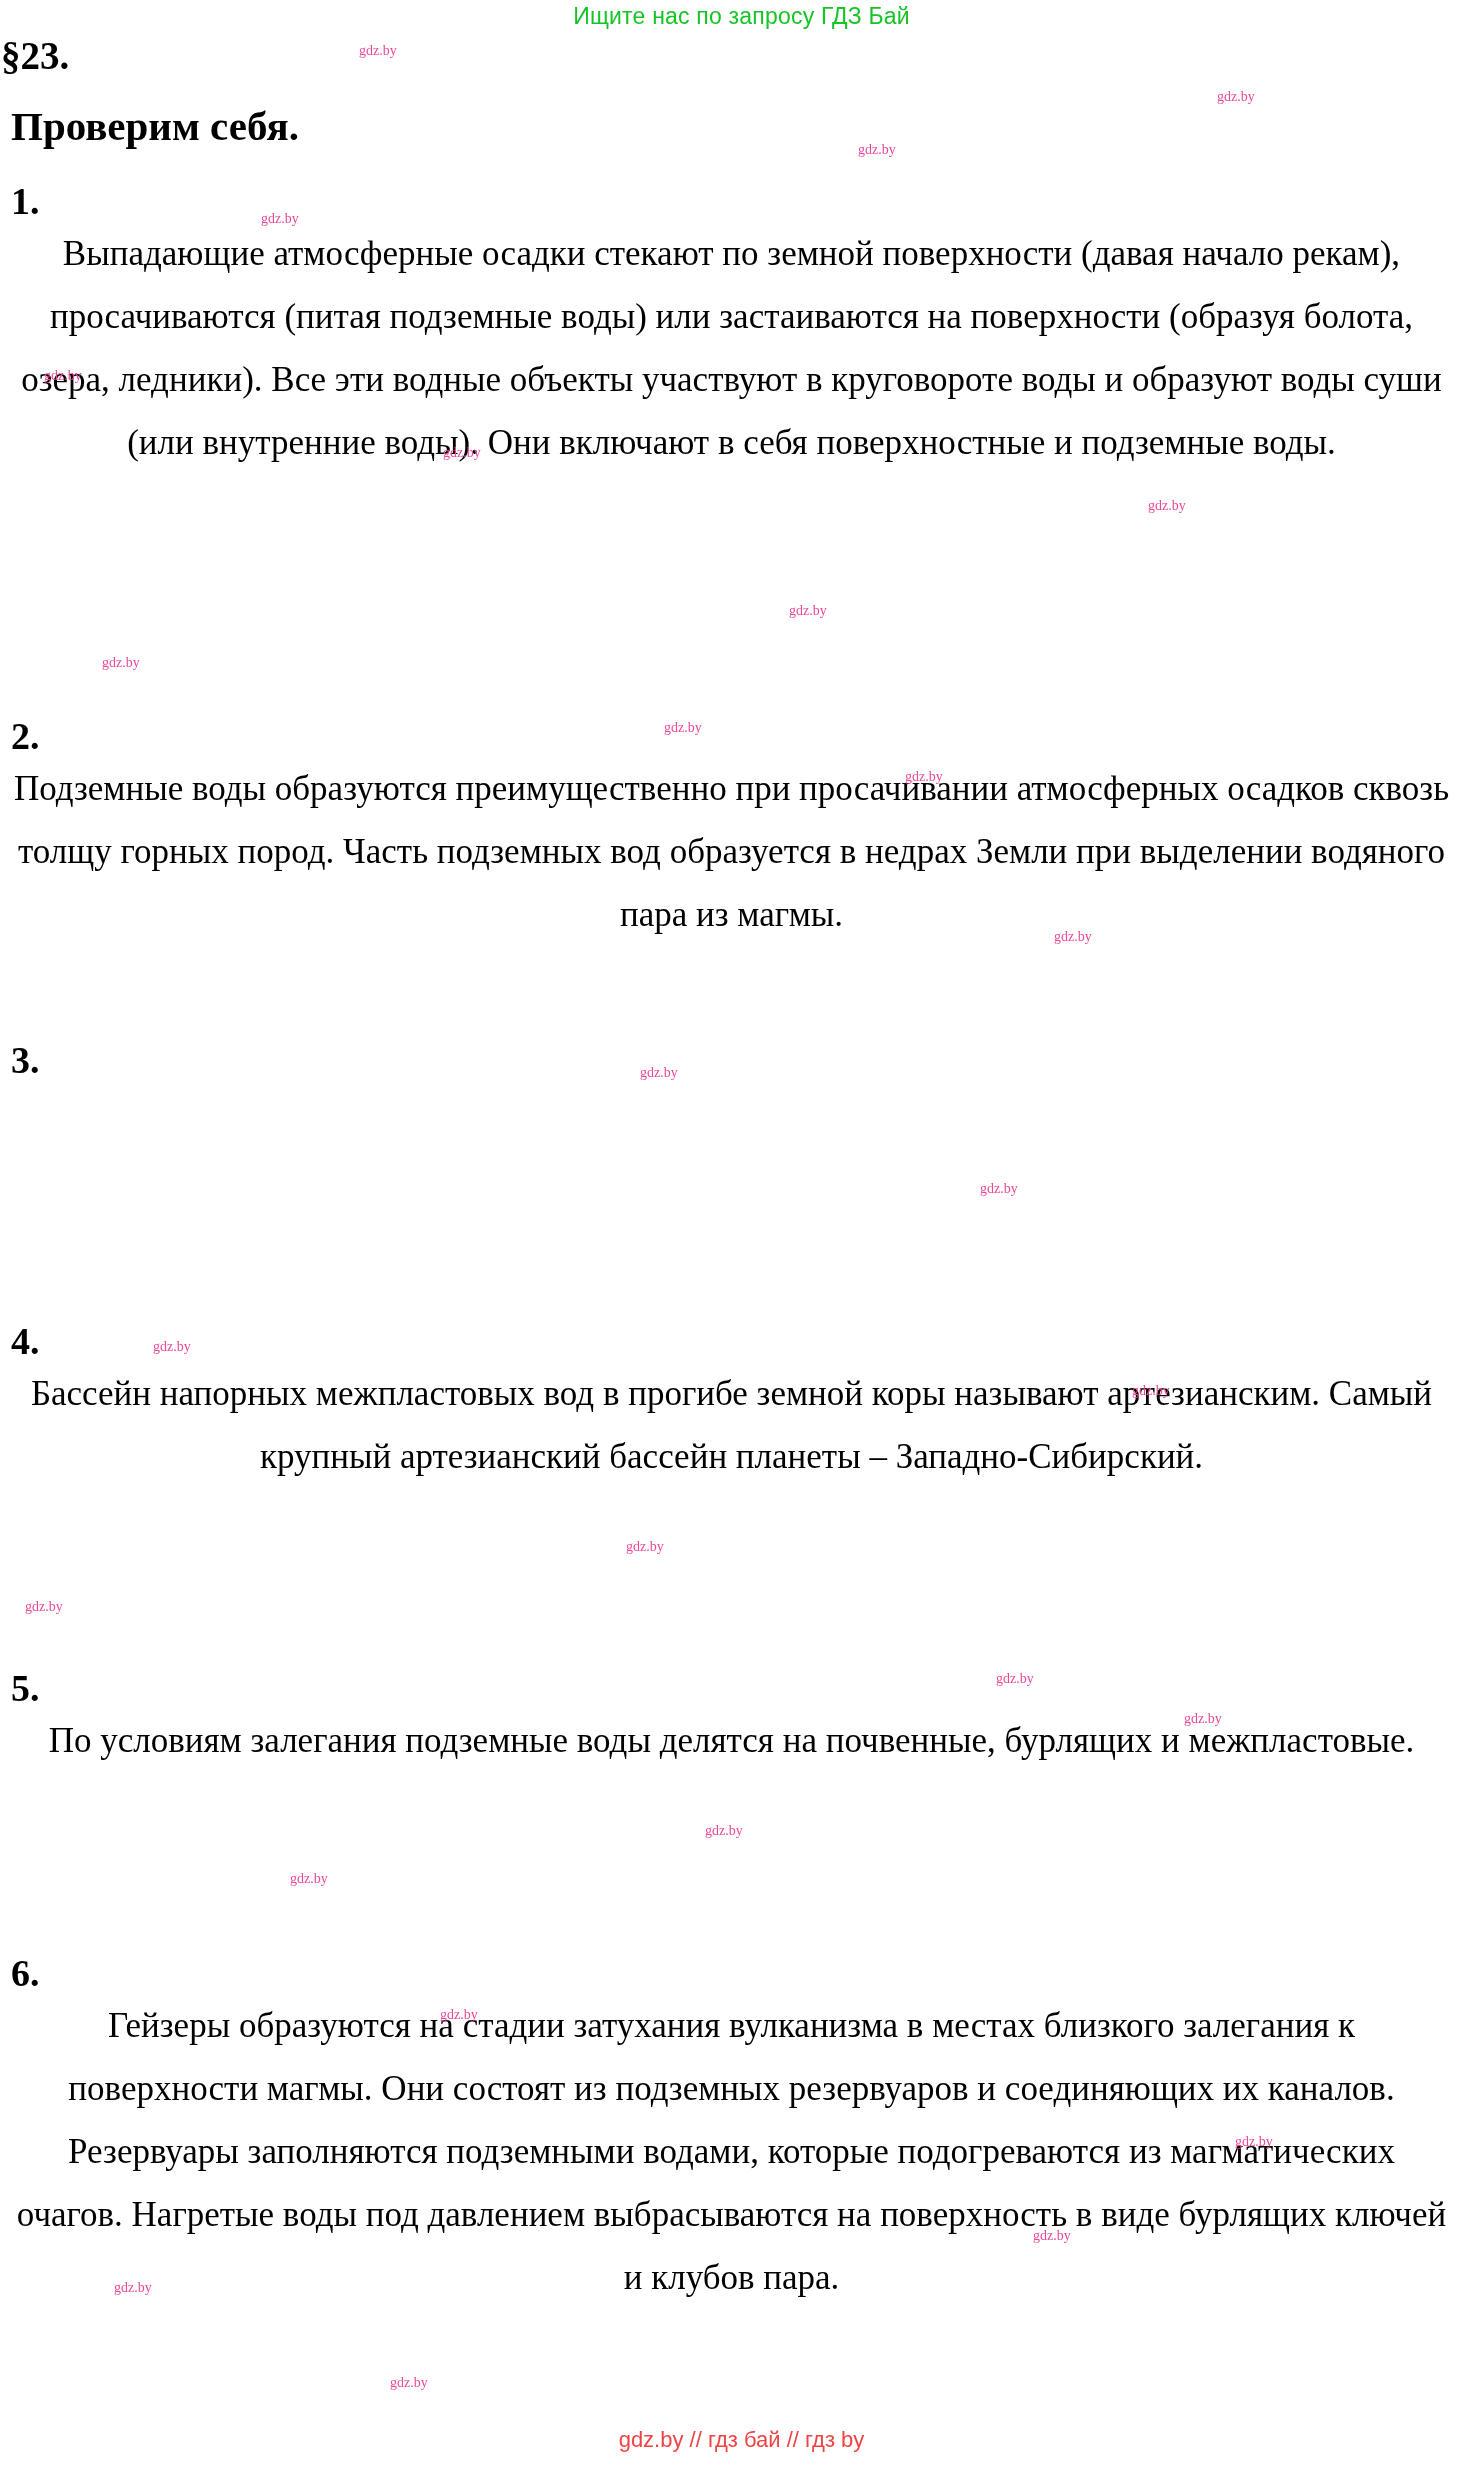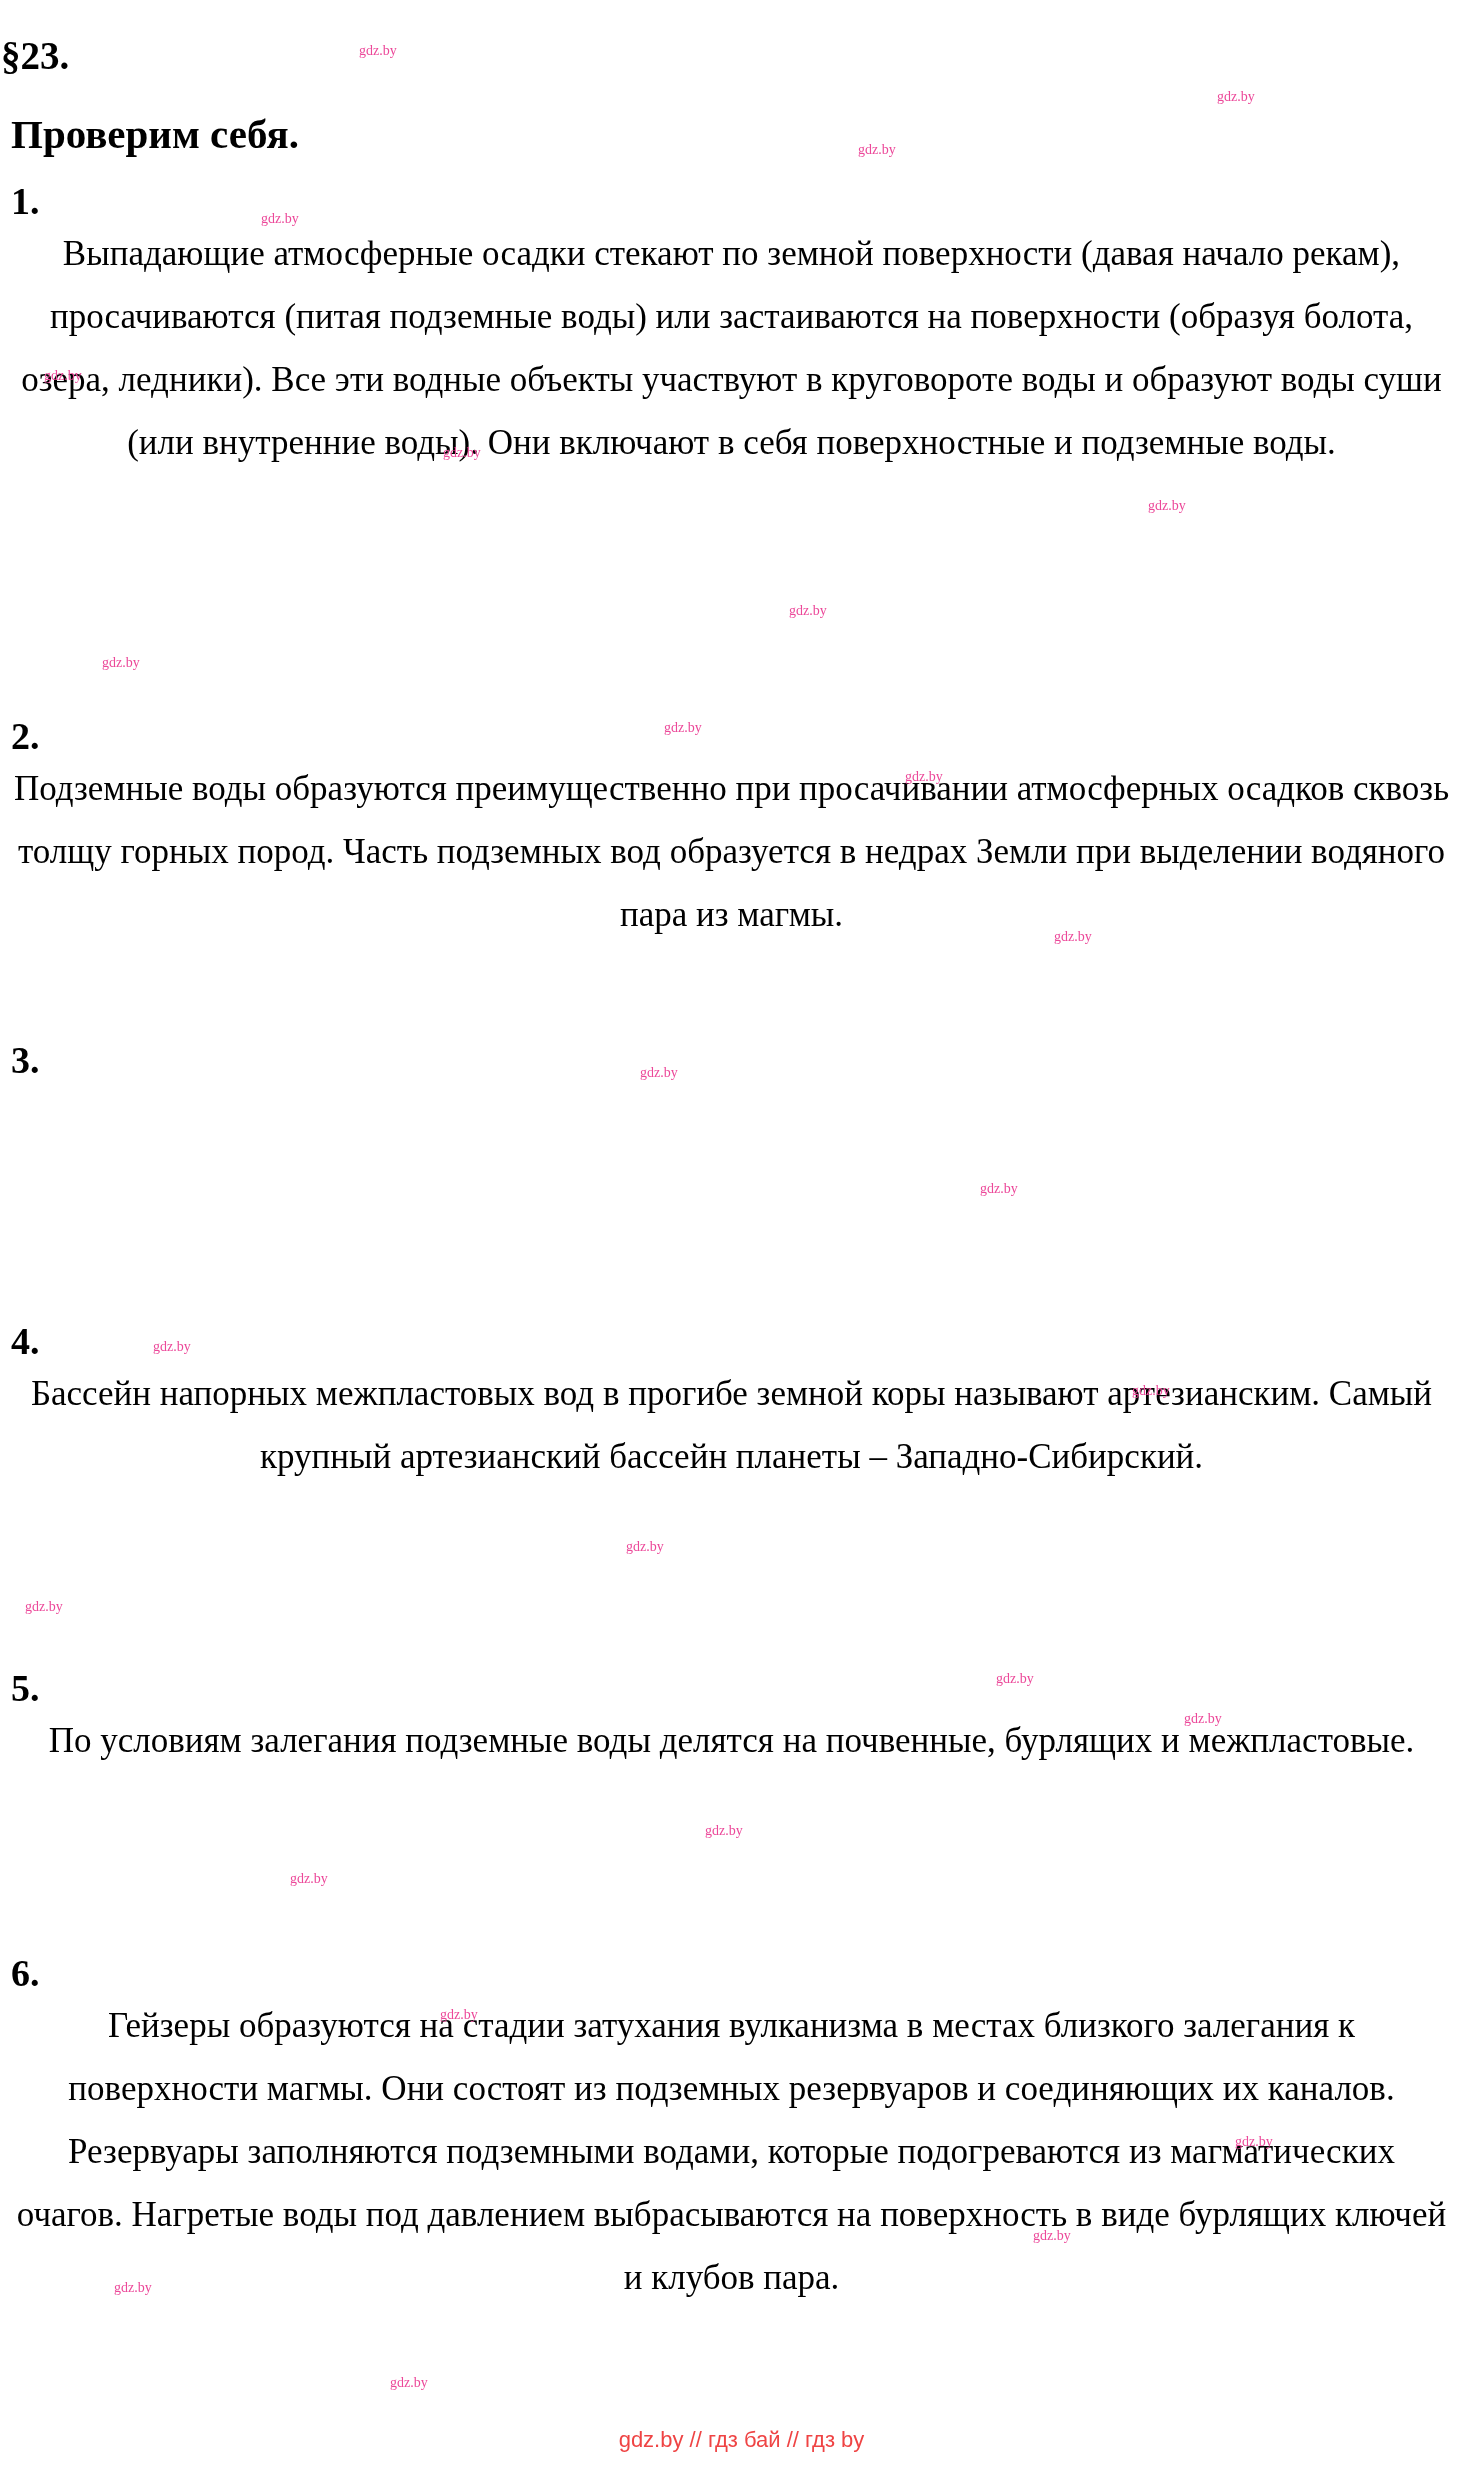--- a/index.html
+++ b/index.html
@@ -45,21 +45,20 @@
     line-height: 1;
   }
   .sec-title {
     position: absolute;
     left: 11px;
     top: 106px;
     font-family: "Liberation Serif", serif;
     font-weight: bold;
     font-size: 41px;
     line-height: 1;
-    margin-top: 8px;
   }
 
   
   .item {
     position: absolute;
     left: 11px;
     width: 1441px;
   }
   .item-num {
     font-family: "Liberation Serif", serif;
@@ -99,20 +98,21 @@
     color: #ec4899;
     white-space: nowrap;
     pointer-events: none;
   }
 </style>
 </head>
 <body>
 
 <div id="page">
 
+  <div class="promo" style="color: rgb(22, 196, 37);">Ищите нас по запросу ГДЗ Бай</div>
 
   <div class="sec-number">§23.</div>
   <div class="sec-title">Проверим себя.</div>
 
   <div class="item" style="top:182px;">
     <span class="item-num">1.</span>
     <span class="item-body">Выпадающие атмосферные осадки стекают по земной поверхности (давая начало рекам), просачиваются (питая подземные воды) или застаиваются на поверхности (образуя болота, озера, ледники). Все эти водные объекты участвуют в круговороте воды и образуют воды суши (или внутренние воды). Они включают в себя поверхностные и подземные воды.</span>
   </div>
 
   <div class="item" style="top:717px;">

